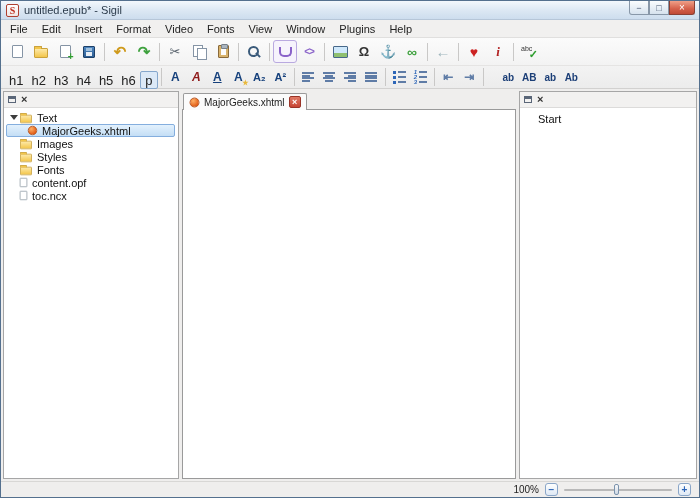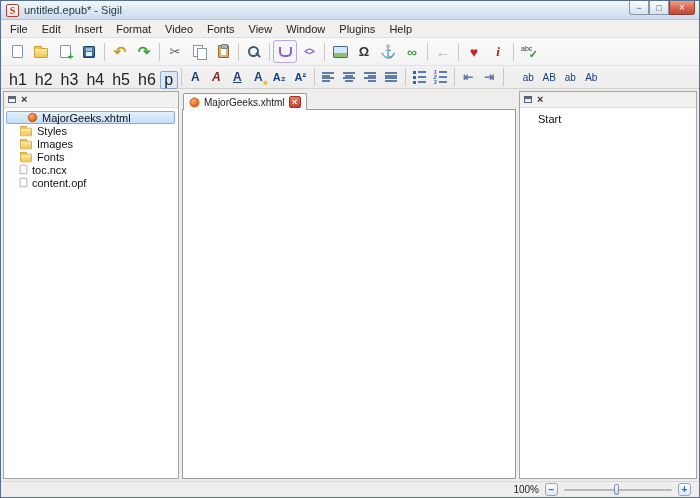--- a/index.html
+++ b/index.html
@@ -25,23 +25,23 @@
   
   .toolbar { background:linear-gradient(#fbfbfb,#ececec); border-bottom:1px solid #d2d1d0; }
   .tb-row { display:flex; align-items:center; padding:1px 4px; }
   .tb-row.r1 { height:27px; }
   .tb-row.r2 { height:23px; border-top:1px solid #e5e4e3; }
   .sep { width:1px; height:18px; background:#c9c8c7; margin:0 3px; flex:0 0 1px; }
   .btn { width:24px; height:23px; display:flex; align-items:center; justify-content:center; border:1px solid transparent; border-radius:2px; position:relative; }
   .r2 .btn { width:21px; height:19px; }
   .btn-split { border:1px solid #b9a9e0; border-radius:3px; background:#f6f3fc; }
   .hbtn { min-width:18px; height:18px; padding:0 3px; display:flex; align-items:center; justify-content:center;
-    font-size:16px; color:#222; border:1px solid transparent; border-radius:2px;margin-top:6px; }
+    font-size:13px; color:#222; border:1px solid transparent; border-radius:2px;margin-top:6px; }
   .hbtn.active { background:#dce9f7; border-color:#86a7cc; }
-  .case-btn { font-size:10px; color:#1c3f77; font-weight:normal;margin-left:22px; }
+  .case-btn { font-size:10px; color:#1c3f77; font-weight:bold;margin-left:22px; }
 
   
   .g { display:flex; align-items:center; justify-content:center; line-height:1; }
   .g-undo { color:#cf9a1c; font-size:15px; font-weight:bold; }
   .g-redo { color:#3fa23f; font-size:15px; font-weight:bold; }
   .g-cut { color:#5a646e; font-size:13px; }
   .g-code { color:#8a63c9; font-size:10px; font-weight:bold; letter-spacing:-1px; }
   .g-omega { color:#333; font-size:13px; font-weight:bold; }
   .g-anchor { color:#2d6ca2; font-size:13px; }
   .g-link { color:#3fa23f; font-size:14px; font-weight:bold; }
@@ -364,48 +364,55 @@
 
   <div class="main">
 
     <div class="dock left">
       <div class="dock-header">
         <span class="float-ico"></span>
         <span class="dock-close">×</span>
       </div>
       <div class="dock-body">
         <div class="tree">
+          <div class="trow">
+            <span class="arrow-slot">
+                <span class="arrow-down"></span>
+              </span>
+            <span class="ic i-folder"></span>
+            <span>Text</span>
+          </div>
           <div class="trow child selected">
             <span class="ic i-html"></span>
             <span>MajorGeeks.xhtml</span>
           </div>
           <div class="trow">
             <span class="arrow-slot"></span>
             <span class="ic i-folder"></span>
-            <span>Styles</span>
+            <span>Images</span>
           </div>
           <div class="trow">
             <span class="arrow-slot"></span>
             <span class="ic i-folder"></span>
-            <span>Images</span>
+            <span>Styles</span>
           </div>
           <div class="trow">
             <span class="arrow-slot"></span>
             <span class="ic i-folder"></span>
             <span>Fonts</span>
           </div>
           <div class="trow">
             <span class="arrow-slot"></span>
             <span class="ic i-page-sm"></span>
-            <span>toc.ncx</span>
+            <span>content.opf</span>
           </div>
           <div class="trow">
             <span class="arrow-slot"></span>
             <span class="ic i-page-sm"></span>
-            <span>content.opf</span>
+            <span>toc.ncx</span>
           </div>
         </div>
       </div>
     </div>
 
     <div class="center">
       <div class="tabbar">
         <div class="tab">
           <span class="ic i-html"></span>
           <span>MajorGeeks.xhtml</span>

